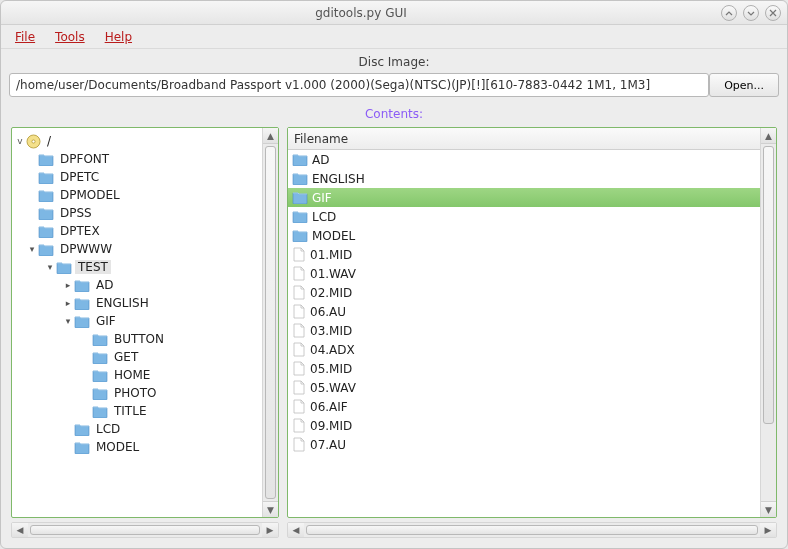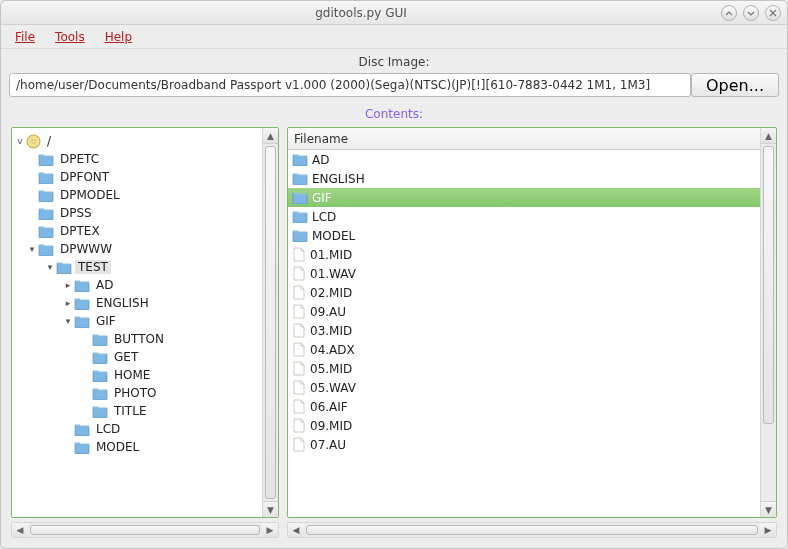--- a/index.html
+++ b/index.html
@@ -89,21 +89,21 @@
     color: #333;
   }
   .open-btn {
     height: 24px;
     padding: 0 14px;
     border: 1px solid #b8b8b8;
     border-radius: 3px;
     background: linear-gradient(#fafafa,#e7e7e7);
     cursor: pointer;
     font-family: inherit;
-    font-size: 16px;
+    font-size: 11px;
   }
   .contents-label {
     text-align: center;
     padding: 2px 0 6px 0;
     color: #8b5cf6;
   }
   .panes {
     flex: 1;
     display: flex;
     gap: 8px;
@@ -312,32 +312,32 @@
               </div>
               <div class="tree-row">
                 <span class="spacer" style="width:12px"></span>
                 <span class="expander"></span>
                 <span class="folder-icon">
                   <svg width="16" height="13" viewBox="0 0 16 13">
                     <path d="M1 2 h5 l1 1 h8 v9 a1 1 0 0 1 -1 1 h-12 a1 1 0 0 1 -1 -1 z" fill="#7db7e4" stroke="#4a8bc2" stroke-width="0.6"></path>
                     <path d="M1 2 h5 l1 1 h8" fill="none" stroke="#b7dbf4" stroke-width="0.8"></path>
                   </svg>
                 </span>
+                <span class="label">DPFONT</span>
+              </div>
+              <div class="tree-row">
+                <span class="spacer" style="width:12px"></span>
+                <span class="expander"></span>
+                <span class="folder-icon">
+                  <svg width="16" height="13" viewBox="0 0 16 13">
+                    <path d="M1 2 h5 l1 1 h8 v9 a1 1 0 0 1 -1 1 h-12 a1 1 0 0 1 -1 -1 z" fill="#7db7e4" stroke="#4a8bc2" stroke-width="0.6"></path>
+                    <path d="M1 2 h5 l1 1 h8" fill="none" stroke="#b7dbf4" stroke-width="0.8"></path>
+                  </svg>
+                </span>
                 <span class="label">DPETC</span>
-              </div>
-              <div class="tree-row">
-                <span class="spacer" style="width:12px"></span>
-                <span class="expander"></span>
-                <span class="folder-icon">
-                  <svg width="16" height="13" viewBox="0 0 16 13">
-                    <path d="M1 2 h5 l1 1 h8 v9 a1 1 0 0 1 -1 1 h-12 a1 1 0 0 1 -1 -1 z" fill="#7db7e4" stroke="#4a8bc2" stroke-width="0.6"></path>
-                    <path d="M1 2 h5 l1 1 h8" fill="none" stroke="#b7dbf4" stroke-width="0.8"></path>
-                  </svg>
-                </span>
-                <span class="label">DPFONT</span>
               </div>
               <div class="tree-row">
                 <span class="spacer" style="width:12px"></span>
                 <span class="expander"></span>
                 <span class="folder-icon">
                   <svg width="16" height="13" viewBox="0 0 16 13">
                     <path d="M1 2 h5 l1 1 h8 v9 a1 1 0 0 1 -1 1 h-12 a1 1 0 0 1 -1 -1 z" fill="#7db7e4" stroke="#4a8bc2" stroke-width="0.6"></path>
                     <path d="M1 2 h5 l1 1 h8" fill="none" stroke="#b7dbf4" stroke-width="0.8"></path>
                   </svg>
                 </span>
@@ -593,21 +593,21 @@
                 </span>
                 <span>02.MID</span>
               </div>
               <div class="list-row">
                 <span class="icon">
                   <svg width="14" height="15" viewBox="0 0 14 15">
                     <path d="M2 1 h7 l3 3 v10 h-10 z" fill="#fff" stroke="#bcbcbc" stroke-width="0.8"></path>
                     <path d="M9 1 v3 h3" fill="none" stroke="#bcbcbc" stroke-width="0.8"></path>
                   </svg>
                 </span>
-                <span>09.AU</span>
+                <span>06.AU</span>
               </div>
               <div class="list-row">
                 <span class="icon">
                   <svg width="14" height="15" viewBox="0 0 14 15">
                     <path d="M2 1 h7 l3 3 v10 h-10 z" fill="#fff" stroke="#bcbcbc" stroke-width="0.8"></path>
                     <path d="M9 1 v3 h3" fill="none" stroke="#bcbcbc" stroke-width="0.8"></path>
                   </svg>
                 </span>
                 <span>03.MID</span>
               </div>

